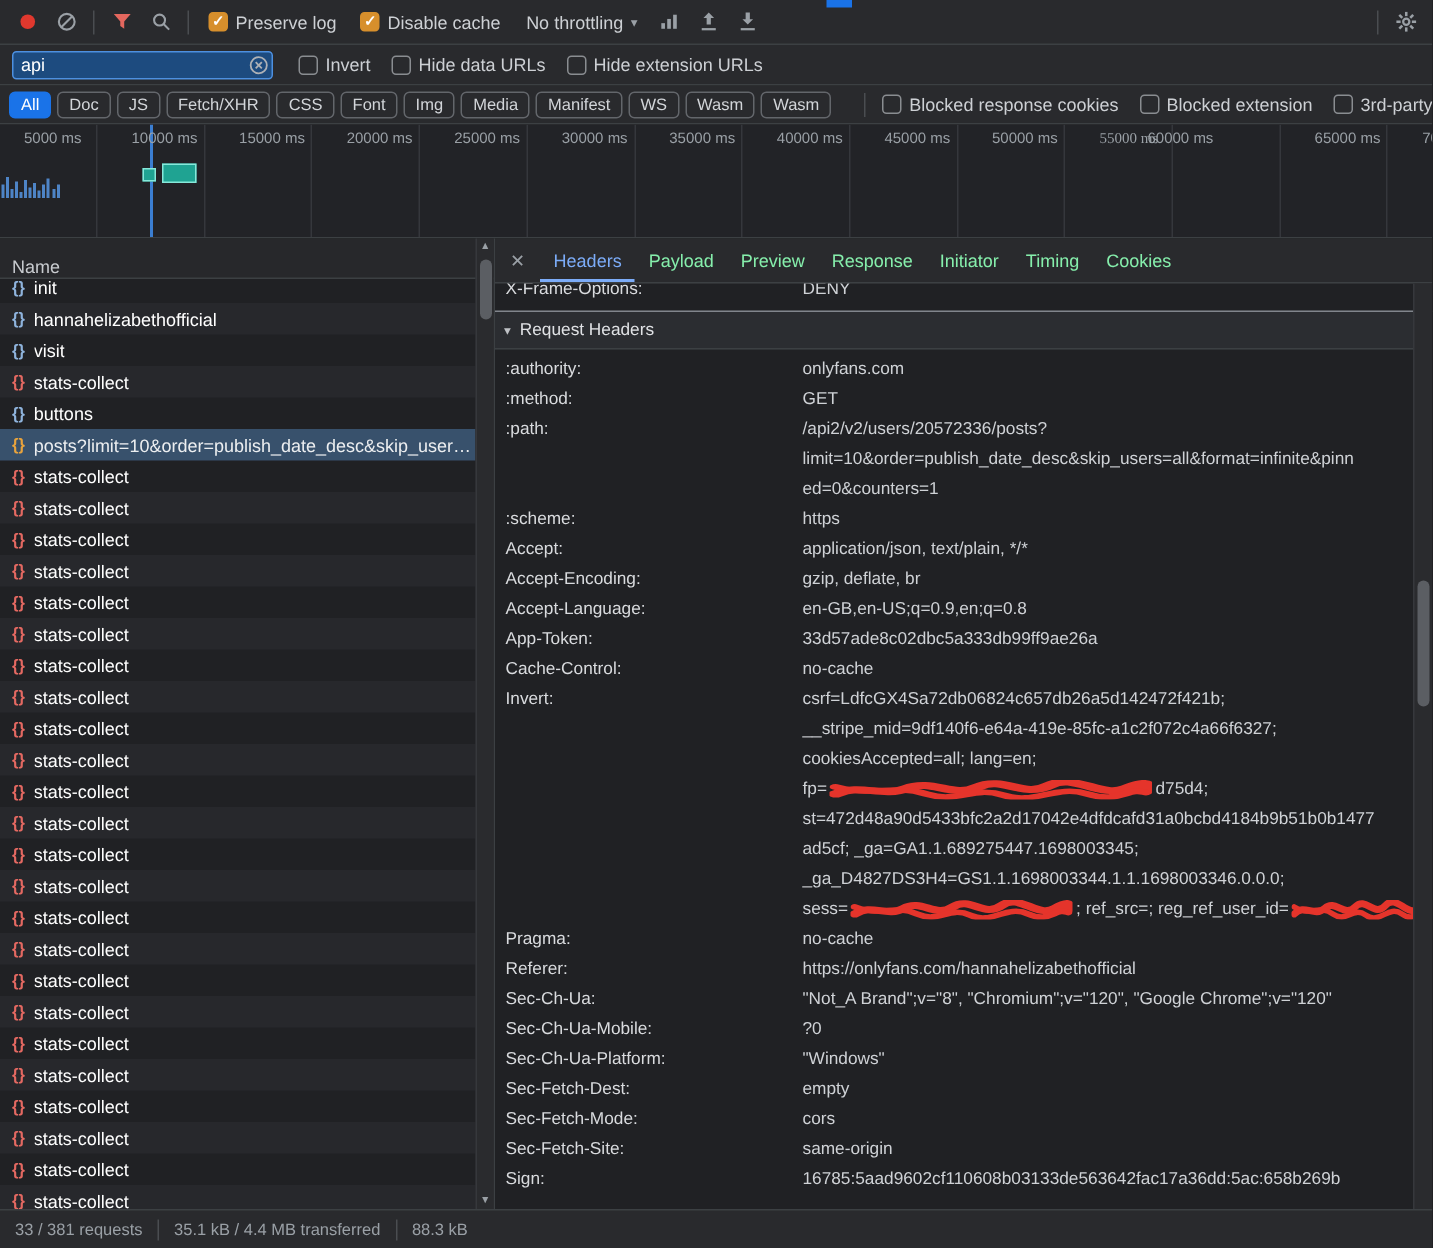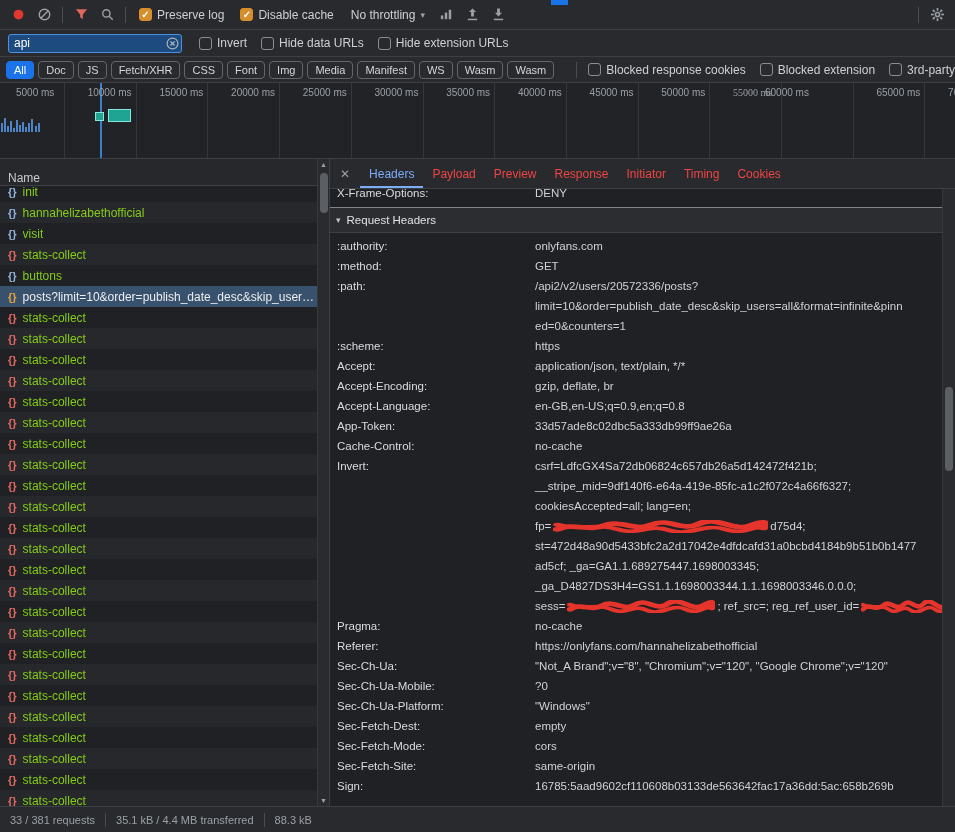--- a/index.html
+++ b/index.html
@@ -49,38 +49,38 @@
   .left{width:330px;flex:none;border-right:1px solid var(--border,#3c4043);position:relative;display:flex;flex-direction:column;min-height:0;background:var(--bg,#202124)}
   .left-header{height:27px;flex:none;border-bottom:1px solid var(--border,#3c4043);display:flex;align-items:flex-end;padding-left:8px;color:#c8cbcf;background:#27282b}
   .rows{flex:1;overflow:hidden;padding-right:12px;margin-top:-5px}
   .req-row{height:21px;display:flex;align-items:center;gap:6px;padding-left:8px;white-space:nowrap}
   .req-row:nth-child(even){background:#27282c}
   .req-row.sel{background:var(--selected-row,#38516c);color:#eceef0}
   .braces{font-weight:bold;font-size:11px;flex:none}
   .braces.blue{color:var(--icon-blue,#8fb4dd)}
   .braces.red{color:var(--icon-red,#e46962)}
   .braces.orange{color:var(--icon-orange,#e8a33d)}
-  .req-name{overflow:hidden;text-overflow:ellipsis;color:#84cc16}
+  .req-name{overflow:hidden;text-overflow:ellipsis;color:#ffffff}
   .req-row.sel .req-name{color:#eceef0}
 
   
   .vscroll{position:absolute;width:12px;background:#2a2b2e;border-left:1px solid #36383c}
   .left-sb{right:0;top:0;bottom:0}
   .sb-arrow{position:absolute;top:2px;left:0;right:0;text-align:center;font-size:7px;color:#9aa0a6}
   .sb-arrow.down{top:auto;bottom:2px}
   .sb-thumb{position:absolute;left:2px;width:8px;border-radius:4px;background:#5b5e63;top:14px;height:40px}
   .right-sb{right:0;top:30px;bottom:0;width:13px}
   .sb-thumb.rsb{top:198px;height:84px;left:2px;width:8px}
 
   
   .right{flex:1;display:flex;flex-direction:column;min-width:0;position:relative;background:var(--bg,#202124)}
   .dtabs{height:30px;flex:none;background:var(--panel,#292a2d);border-bottom:1px solid var(--border,#3c4043);display:flex;align-items:center;padding-left:10px}
   .dclose{color:#9aa0a6;font-size:12px;margin-right:10px}
   .dtabs-list{display:flex;height:100%}
-  .dtab{display:flex;align-items:center;padding:0 9px;color:#ef4444;height:100%;white-space:nowrap}
+  .dtab{display:flex;align-items:center;padding:0 9px;color:#86efac;height:100%;white-space:nowrap}
   .dtab.sel{color:var(--accent-light,#7cacf8);box-shadow:inset 0 -2px 0 var(--accent-light,#7cacf8)}
   .details{flex:1;overflow:hidden;font-size:11.5px}
   #top-rows{margin-top:-6px}
   .hrow{display:flex;align-items:flex-start;padding-left:7px}
   .hkey{width:198px;flex:none;line-height:20px;color:#d9dbde}
   .hval{flex:1;line-height:20px;color:#cfd2d6;white-space:nowrap;min-width:0}
   .hline{height:20px;display:flex;align-items:center}
   .scrib{display:inline-block;height:13px;margin:0 2px;flex:none}
   .scrib svg{width:100%;height:100%;display:block}
   .section-head{height:26px;margin-top:4px;background:#2b2d31;border-top:1px solid #81858c;border-bottom:1px solid var(--border,#3c4043);display:flex;align-items:center;gap:6px;padding-left:6px;color:#e0e2e5}

